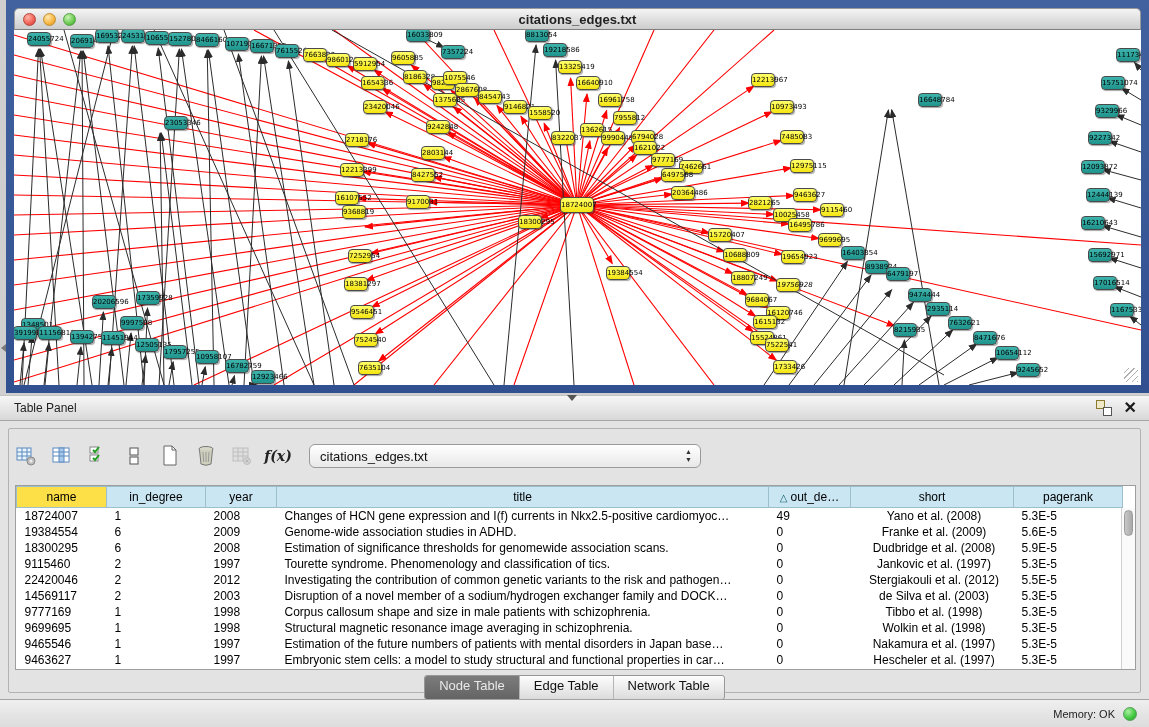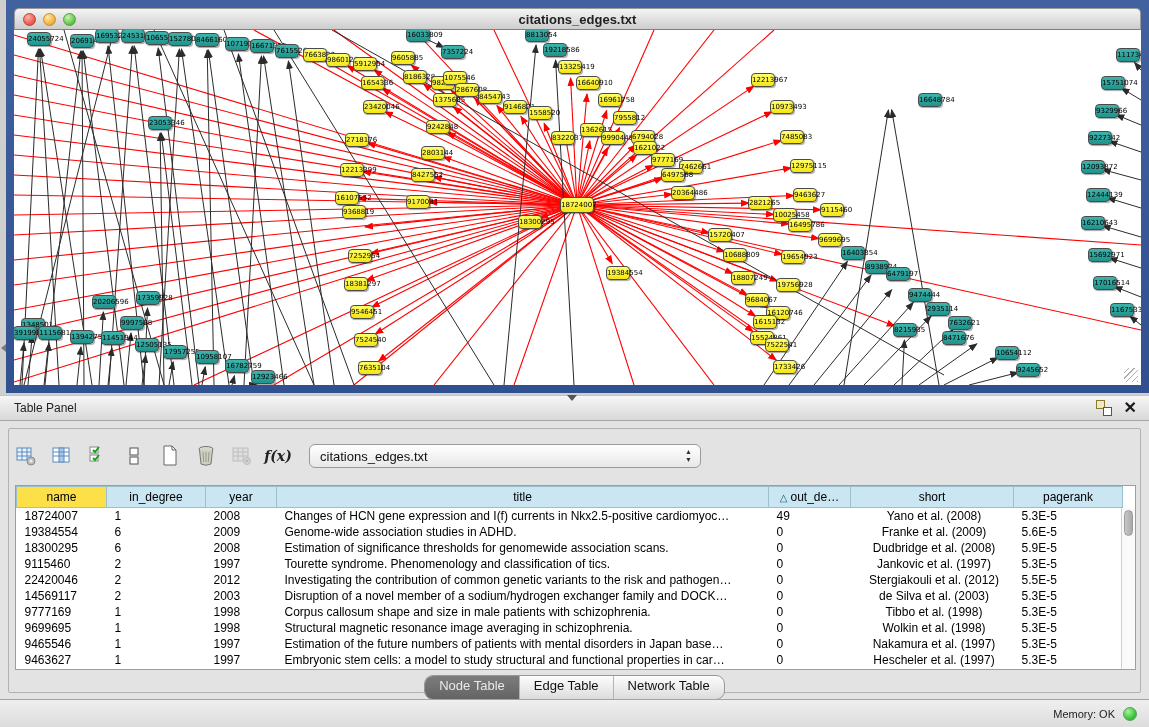--- a/index.html
+++ b/index.html
@@ -116,21 +116,21 @@
   }
   .vthumb{
     position:absolute; left:2px; top:2px; width:9px; height:26px;
     background:linear-gradient(90deg,#c8c8c8,#a9a9a9); border-radius:5px; border:1px solid #9b9b9b;
   }
   
   .tabs{
     position:absolute; left:0; right:0; top:246px; display:flex; justify-content:center;
   }
   .seg{
-    display:flex; border:1px solid #979797; border-radius:9px; overflow:hidden;
+    display:flex; border:1px solid #979797; border-radius:3px; overflow:hidden;
     background:linear-gradient(#fdfdfd,#dcdcdc); height:25px;
     box-shadow:0 1px 1px rgba(255,255,255,.8);
   }
   .seg .tab{
     padding:0 14px; font-size:13px; line-height:20px; color:#111;
     border-right:1px solid #b5b5b5; cursor:default;
   }
   .seg .tab:last-child{ border-right:none; }
   .seg .tab.active{ background:linear-gradient(#7c7c7c,#646464); color:#e9e9e9; }
   
@@ -379,40 +379,40 @@
         <div class="node y" style="left: 629px; top: 107px;">6794028</div>
         <div class="node y" style="left: 631px; top: 118px;">1621022</div>
         <div class="node y" style="left: 649px; top: 130px;">9777169</div>
         <div class="node y" style="left: 677px; top: 137px;">7462661</div>
         <div class="node y" style="left: 659px; top: 145px;">6497568</div>
         <div class="node y" style="left: 669px; top: 163px;">20364486</div>
         <div class="node y" style="left: 706px; top: 205px;">15720407</div>
         <div class="node y" style="left: 721px; top: 225px;">10688809</div>
         <div class="node y" style="left: 729px; top: 248px;">18807249</div>
         <div class="node y" style="left: 779px; top: 227px;">19654923</div>
-        <div class="node y" style="left: 774px; top: 255px;">19756928</div>
+        <div class="node y" style="left: 774px; top: 255px; font-style: italic;">19756928</div>
         <div class="node y" style="left: 743px; top: 270px;">9684067</div>
         <div class="node y" style="left: 764px; top: 283px;">16120746</div>
         <div class="node y" style="left: 751px; top: 292px;">1615132</div>
         <div class="node y" style="left: 748px; top: 308px;">15524861</div>
         <div class="node y" style="left: 763px; top: 315px;">7522541</div>
         <div class="node y" style="left: 816px; top: 210px;">9699695</div>
         <div class="node y" style="left: 771px; top: 337px;">1733426</div>
         <div class="node y" style="left: 604px; top: 243px;">19384554</div>
         <div class="node y" style="left: 516px; top: 192px;">18300295</div>
         <div class="node y" style="left: 749px; top: 50px;">12213967</div>
         <div class="node y" style="left: 768px; top: 77px;">10973493</div>
         <div class="node y" style="left: 778px; top: 107px;">7485083</div>
         <div class="node y" style="left: 788px; top: 136px;">12975115</div>
         <div class="node y" style="left: 791px; top: 165px;">9463627</div>
         <div class="node y" style="left: 818px; top: 180px;">9115460</div>
         <div class="node y" style="left: 771px; top: 185px;">10025458</div>
         <div class="node y" style="left: 786px; top: 195px;">16495786</div>
         <div class="node y" style="left: 746px; top: 173px;">2821265</div>
-        <div class="node t" style="left: 146px; top: 93px;">23053346</div>
+        <div class="node t" style="left: 162px; top: 93px;">23053346</div>
         <div class="node t" style="left: 404px; top: 5px;">16033809</div>
         <div class="node t" style="left: 439px; top: 22px;">7357224</div>
         <div class="node t" style="left: 523px; top: 5px;">8813054</div>
         <div class="node t" style="left: 541px; top: 20px;">19218586</div>
         <div class="node t" style="left: 876px; top: 70px; margin-left: 28px;">16648784</div>
         <div class="node t" style="left: 891px; top: 300px;">8215935</div>
         <div class="node t" style="left: 1099px; top: 53px;">15751074</div>
         <div class="node t" style="left: 1093px; top: 81px;">9329966</div>
         <div class="node t" style="left: 1086px; top: 108px;">9227342</div>
         <div class="node t" style="left: 1079px; top: 137px;">12093872</div>
@@ -421,21 +421,21 @@
         <div class="node t" style="left: 1114px; top: 25px;">11173456</div>
         <div class="node t" style="left: 1086px; top: 225px;">15692971</div>
         <div class="node t" style="left: 1091px; top: 253px;">17016514</div>
         <div class="node t" style="left: 1108px; top: 280px;">11675338</div>
         <div class="node t" style="left: 839px; top: 223px;">16403354</div>
         <div class="node t" style="left: 863px; top: 237px;">8938924</div>
         <div class="node t" style="left: 884px; top: 244px;">6479197</div>
         <div class="node t" style="left: 906px; top: 265px;">9474444</div>
         <div class="node t" style="left: 924px; top: 279px;">2935114</div>
         <div class="node t" style="left: 946px; top: 293px;">7632621</div>
-        <div class="node t" style="left: 940px; top: 308px;">8471676</div>
+        <div class="node t" style="left: 971px; top: 308px;">8471676</div>
         <div class="node t" style="left: 993px; top: 323px;">10654112</div>
         <div class="node t" style="left: 1014px; top: 340px;">9245652</div>
         <div class="node t" style="left: 90px; top: 272px;">20206596</div>
         <div class="node t" style="left: 134px; top: 268px;">17359928</div>
         <div class="node t" style="left: 118px; top: 293px;">9997588</div>
         <div class="node t" style="left: 133px; top: 315px;">12505135</div>
         <div class="node t" style="left: 161px; top: 322px;">17957255</div>
         <div class="node t" style="left: 193px; top: 327px;">10958107</div>
         <div class="node t" style="left: 223px; top: 336px;">16782759</div>
         <div class="node t" style="left: 249px; top: 347px;">12923466</div>

